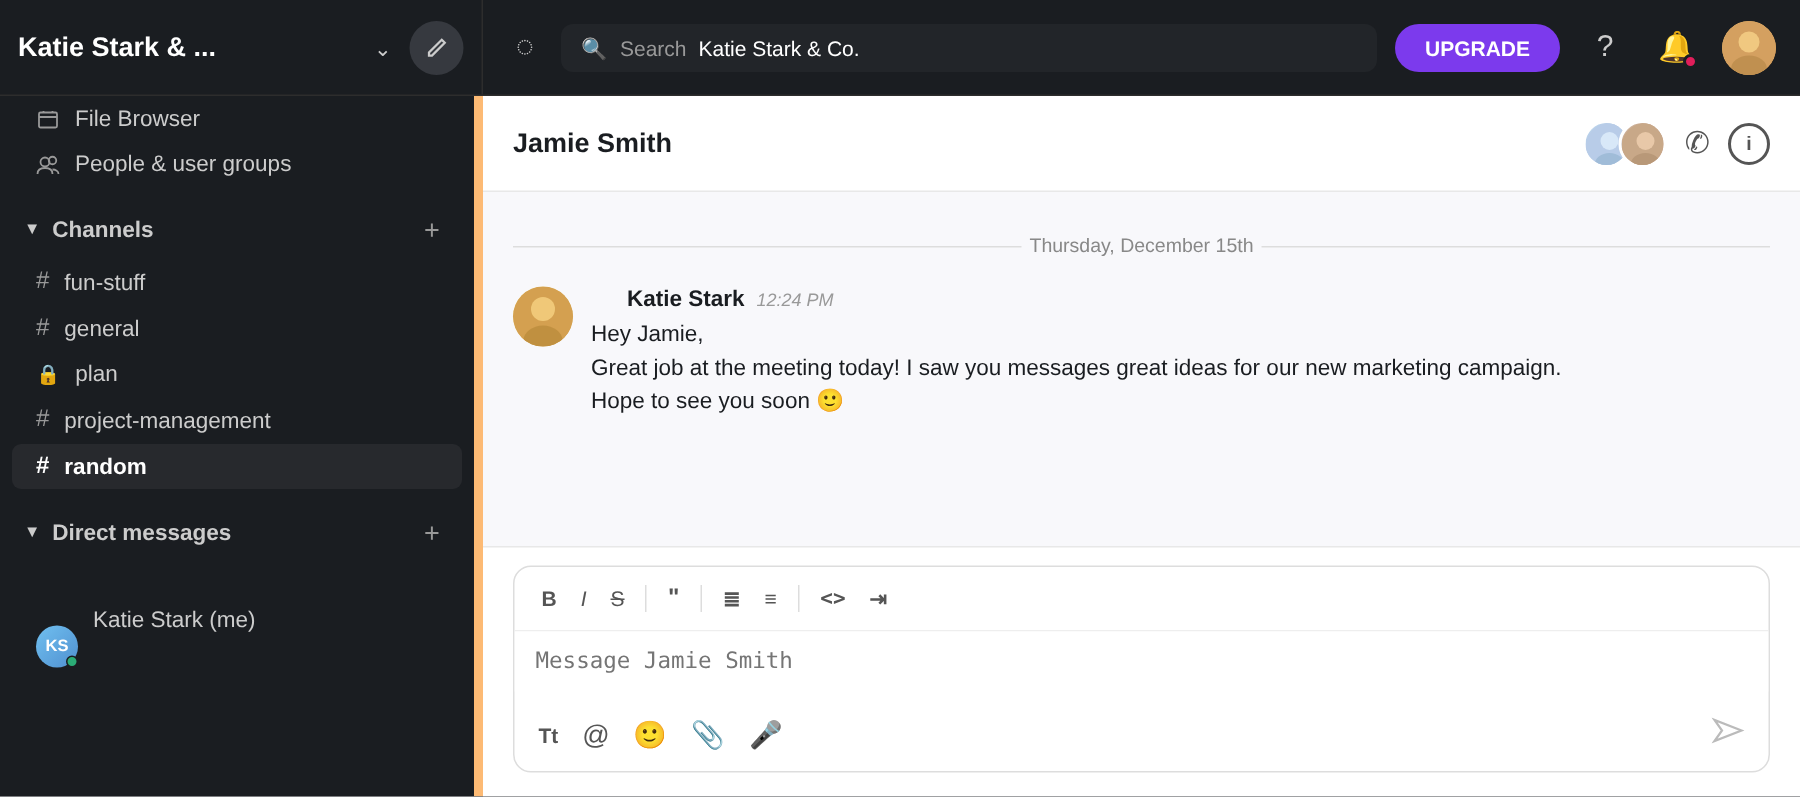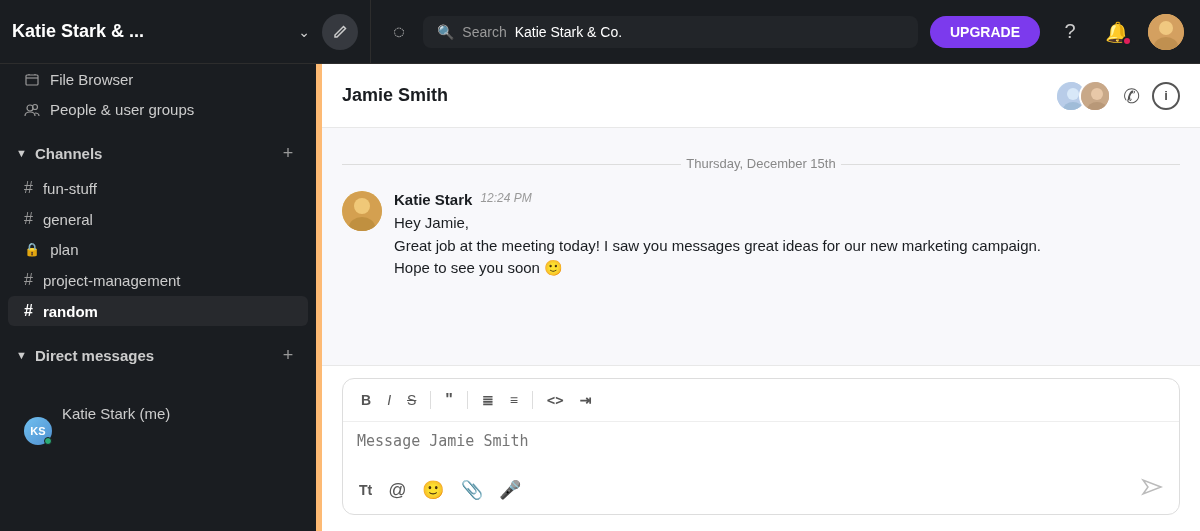--- a/index.html
+++ b/index.html
@@ -1,20 +1,20 @@
 <!DOCTYPE html>
 <html><head>
   <meta charset="utf-8">
   <style>
     * { box-sizing: border-box; margin: 0; padding: 0; }
     body { font-family: -apple-system, BlinkMacSystemFont, 'Segoe UI', sans-serif; background: #1a1d21; display: flex; flex-direction: column; height: 531px; overflow: hidden; }
 
     
     .topbar { display: flex; align-items: center; height: 64px; background: #1a1d21; border-bottom: 1px solid #2d2d2d; }
-    .topbar-left { width: 371px; display: flex; align-items: center; padding: 0 12px; height: 100%; border-right: 1px solid #2d2d2d; }
+    .topbar-left { width: 322px; display: flex; align-items: center; padding: 0 12px; height: 100%; border-right: 1px solid #2d2d2d; }
     .workspace-name { color: #fff; font-size: 18px; font-weight: 700; flex: 1; white-space: nowrap; overflow: hidden; text-overflow: ellipsis; }
     .chevron-btn { background: none; border: none; color: #ccc; cursor: pointer; padding: 4px; font-size: 14px; }
     .edit-btn { background: #36393f; border: none; border-radius: 50%; width: 36px; height: 36px; display: flex; align-items: center; justify-content: center; cursor: pointer; color: #ccc; margin-left: 8px; }
     .topbar-right { flex: 1; display: flex; align-items: center; padding: 0 16px; gap: 12px; }
     .history-btn { background: none; border: none; color: #ccc; cursor: pointer; font-size: 20px; padding: 6px; }
     .search-bar { flex: 1; max-width: 600px; background: #222529; border-radius: 8px; display: flex; align-items: center; padding: 8px 14px; gap: 8px; cursor: text; }
     .search-icon { color: #999; font-size: 14px; }
     .search-text { color: #999; font-size: 14px; }
     .search-workspace { color: #fff; font-size: 14px; font-weight: 500; }
     .upgrade-btn { background: #7c3aed; color: #fff; border: none; border-radius: 24px; padding: 8px 20px; font-size: 14px; font-weight: 700; cursor: pointer; white-space: nowrap; }
@@ -56,21 +56,21 @@
 
     
     .messages-area { flex: 1; overflow-y: auto; padding: 16px 20px; background: #f8f8fb; }
     .date-divider { text-align: center; color: #888; font-size: 13px; padding: 12px 0; position: relative; }
     .date-divider::before, .date-divider::after { content: ''; position: absolute; top: 50%; height: 1px; background: #ddd; width: calc(50% - 80px); }
     .date-divider::before { left: 0; }
     .date-divider::after { right: 0; }
     .message { display: flex; gap: 12px; padding: 8px 0; }
     .msg-avatar { width: 40px; height: 40px; border-radius: 50%; background: linear-gradient(135deg, #e8c870, #d0a050); flex-shrink: 0; display: flex; align-items: center; justify-content: center; font-size: 16px; overflow: hidden; }
     .msg-content { flex: 1; }
-    .msg-header { display: flex; align-items: flex-start; gap: 8px; margin-bottom: 4px; }
+    .msg-header { display: flex; align-items: center; gap: 8px; margin-bottom: 4px; margin-left: 24px; }
     .msg-author { font-weight: 700; font-size: 15px; color: #1a1d21; }
     .msg-time { font-size: 12px; color: #999; font-style: italic; }
     .msg-text { font-size: 15px; color: #1a1d21; line-height: 1.5; }
 
     
     .input-area { padding: 12px 20px 16px; background: #fff; border-top: 1px solid #e8e8e8; }
     .input-box { border: 1px solid #ddd; border-radius: 12px; padding: 0; overflow: hidden; }
     .toolbar { display: flex; align-items: center; padding: 8px 12px; gap: 4px; border-bottom: 1px solid #eee; }
     .tool-btn { background: none; border: none; cursor: pointer; color: #555; padding: 4px 6px; border-radius: 4px; font-size: 14px; font-weight: 700; }
     .tool-sep { width: 1px; height: 18px; background: #ddd; margin: 0 4px; }

